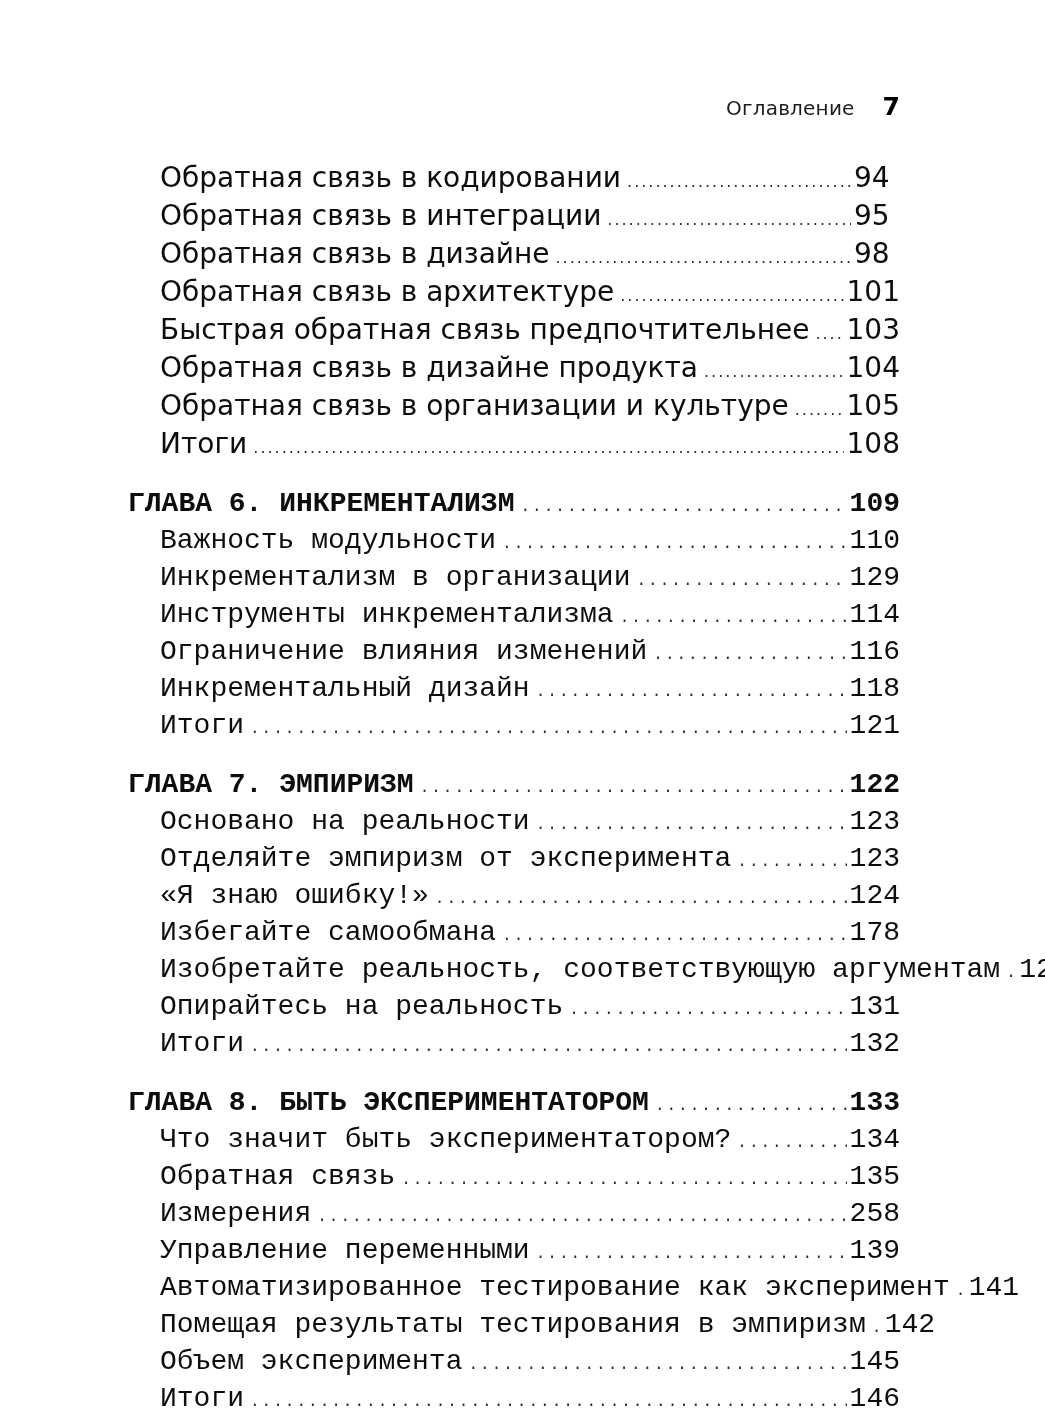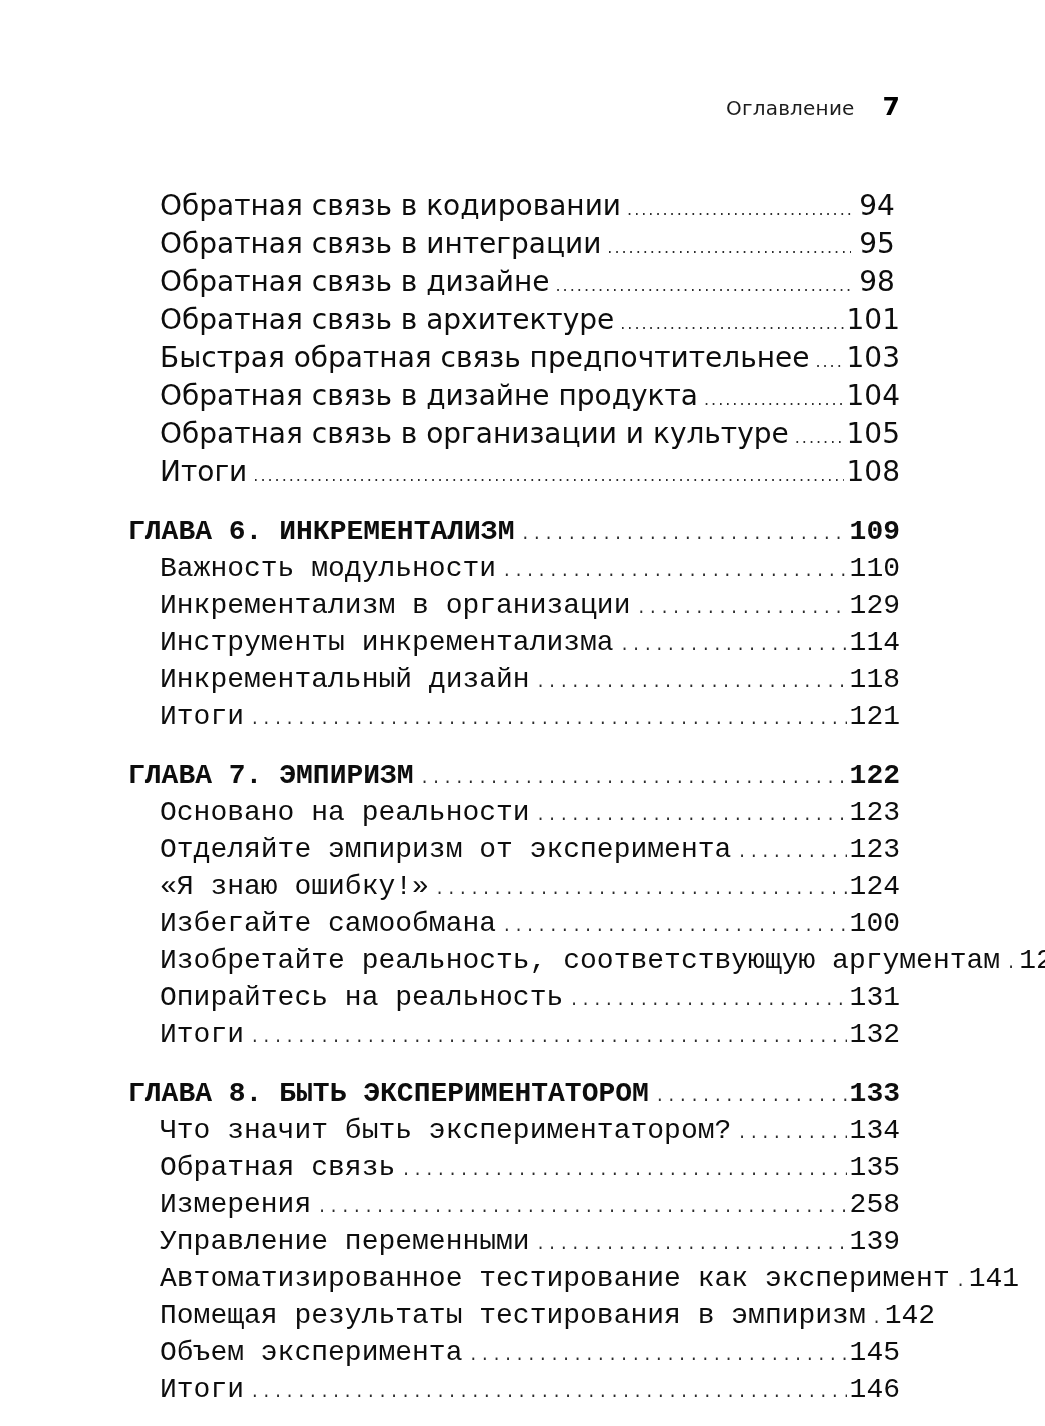--- a/index.html
+++ b/index.html
@@ -16,21 +16,21 @@
     height: 1426px;
     background: #ffffff;
     padding: 92px 145px 40px 128px;
     overflow: hidden;
   }
   .page-header {
     display: flex;
     justify-content: flex-end;
     align-items: baseline;
     gap: 28px;
-    margin-bottom: 68px;
+    margin-bottom: 40px;
   }
   .running-head {
     font-size: 20px;
     color: #1c1c1c;
     letter-spacing: 0.2px;
   }
   .folio {
     font-size: 25px;
     font-weight: 700;
     color: #000000;
@@ -53,21 +53,21 @@
     font-weight: 400;
     letter-spacing: 2px;
     color: #2b2b2b;
   }
   .leader::after {
     content: "................................................................................................................................................................................................................................................";
   }
   .page-num {
     flex: 0 0 auto;
     min-width: 46px;
-    text-align: center;
+    text-align: left;
   }
   .chapter { font-weight: 700; }
   .entry { padding-left: 32px; }
   .toc-section + .toc-section { margin-top: 22px; font-family: Liberation Mono, monospace; }
 </style>
 </head>
 <body>
 
 <div class="page">
   <header class="page-header">
@@ -146,20 +146,25 @@
     <span class="leader"></span>
     <span class="page-num">129</span>
   </div>
 
   <div class="toc-row entry">
     <span class="title">Инструменты инкрементализма</span>
     <span class="leader"></span>
     <span class="page-num">114</span>
   </div>
 
+  <div class="toc-row entry">
+    <span class="title">Ограничение влияния изменений</span>
+    <span class="leader"></span>
+    <span class="page-num">116</span>
+  </div>
 
   <div class="toc-row entry">
     <span class="title">Инкрементальный дизайн</span>
     <span class="leader"></span>
     <span class="page-num">118</span>
   </div>
 
   <div class="toc-row entry">
     <span class="title">Итоги</span>
     <span class="leader"></span>
@@ -189,21 +194,21 @@
 
   <div class="toc-row entry">
     <span class="title">«Я знаю ошибку!»</span>
     <span class="leader"></span>
     <span class="page-num">124</span>
   </div>
 
   <div class="toc-row entry">
     <span class="title">Избегайте самообмана</span>
     <span class="leader"></span>
-    <span class="page-num">100</span>
+    <span class="page-num">178</span>
   </div>
 
   <div class="toc-row entry">
     <span class="title">Изобретайте реальность, соответствующую аргументам</span>
     <span class="leader"></span>
     <span class="page-num">127</span>
   </div>
 
   <div class="toc-row entry">
     <span class="title">Опирайтесь на реальность</span>

